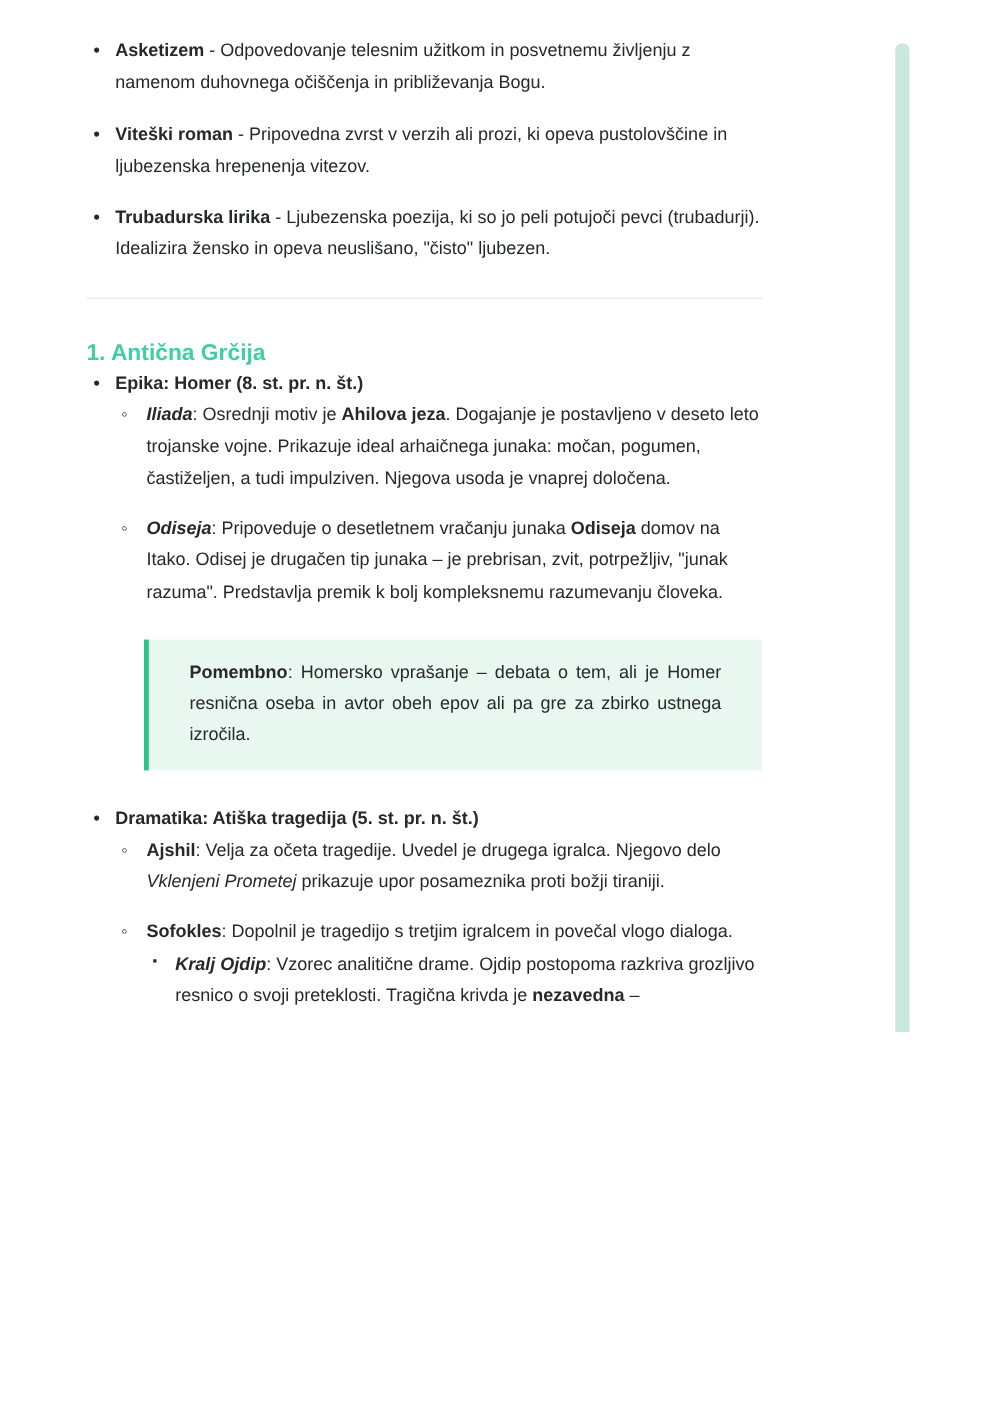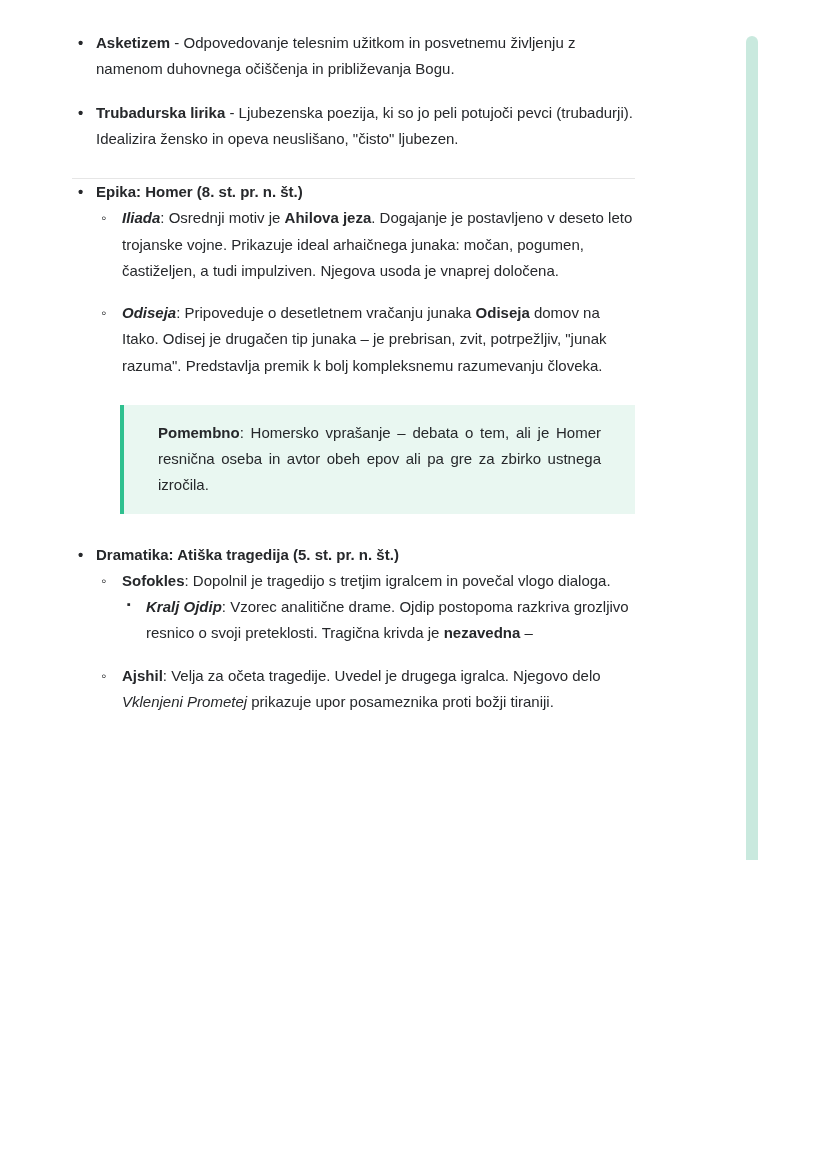--- a/index.html
+++ b/index.html
@@ -92,27 +92,31 @@
 <body>
 
 <div class="page">
   <div class="content">
 
     <ul class="list l1">
       <li>
         <span class="rich"><span style="font-weight: 700;">Asketizem</span><span> - Odpovedovanje telesnim užitkom in posvetnemu življenju z namenom duhovnega očiščenja in približevanja Bogu.</span></span>
       </li>
       <li>
+        <span class="rich"><span style="font-weight: 700;">Viteški roman</span><span> - Pripovedna zvrst v verzih ali prozi, ki opeva pustolovščine in ljubezenska hrepenenja vitezov.</span></span>
+      </li>
+      <li>
         <span class="rich"><span style="font-weight: 700;">Trubadurska lirika</span><span> - Ljubezenska poezija, ki so jo peli potujoči pevci (trubadurji). Idealizira žensko in opeva neuslišano, "čisto" ljubezen.</span></span>
       </li>
     </ul>
 
     <hr class="divider">
 
 
+    <h3 class="subsection-title">1. Antična Grčija</h3>
 
 
     <ul class="list l1 main-list">
       <li>
         <span class="rich"><span style="font-weight: 700;">Epika: Homer (8. st. pr. n. št.)</span></span>
         <ul class="list l2">
           <li>
             <span class="rich"><span style="font-weight: 700; font-style: italic;">Iliada</span><span>: Osrednji motiv je </span><span style="font-weight: 700;">Ahilova jeza</span><span>. Dogajanje je postavljeno v deseto leto trojanske vojne. Prikazuje ideal arhaičnega junaka: močan, pogumen, častiželjen, a tudi impulziven. Njegova usoda je vnaprej določena.</span></span>
           </li>
           <li>
@@ -120,29 +124,29 @@
           </li>
         </ul>
         <div class="callout">
           <span class="rich"><span style="font-weight: 700;">Pomembno</span><span>: Homersko vprašanje – debata o tem, ali je Homer resnična oseba in avtor obeh epov ali pa gre za zbirko ustnega izročila.</span></span>
         </div>
       </li>
       <li>
         <span class="rich"><span style="font-weight: 700;">Dramatika: Atiška tragedija (5. st. pr. n. št.)</span></span>
         <ul class="list l2">
           <li>
+            <span class="rich"><span style="font-weight: 700;">Ajshil</span><span>: Velja za očeta tragedije. Uvedel je drugega igralca. Njegovo delo </span><span style="font-style: italic;">Vklenjeni Prometej</span><span> prikazuje upor posameznika proti božji tiraniji.</span></span>
+          </li>
+          <li>
             <span class="rich"><span style="font-weight: 700;">Sofokles</span><span>: Dopolnil je tragedijo s tretjim igralcem in povečal vlogo dialoga.</span></span>
             <ul class="list l3">
               <li>
                 <span class="rich"><span style="font-weight: 700; font-style: italic;">Kralj Ojdip</span><span>: Vzorec analitične drame. Ojdip postopoma razkriva grozljivo resnico o svoji preteklosti. Tragična krivda je </span><span style="font-weight: 700;">nezavedna</span><span> –</span></span>
               </li>
             </ul>
-          </li>
-          <li>
-            <span class="rich"><span style="font-weight: 700;">Ajshil</span><span>: Velja za očeta tragedije. Uvedel je drugega igralca. Njegovo delo </span><span style="font-style: italic;">Vklenjeni Prometej</span><span> prikazuje upor posameznika proti božji tiraniji.</span></span>
           </li>
         </ul>
       </li>
     </ul>
 
   </div>
 
   <div class="edge-bar"></div>
 
   <div class="footer">(c) Knowunity 2025</div>

